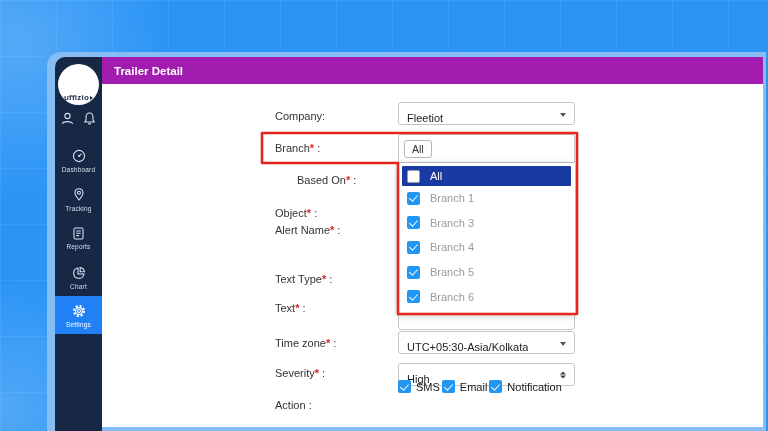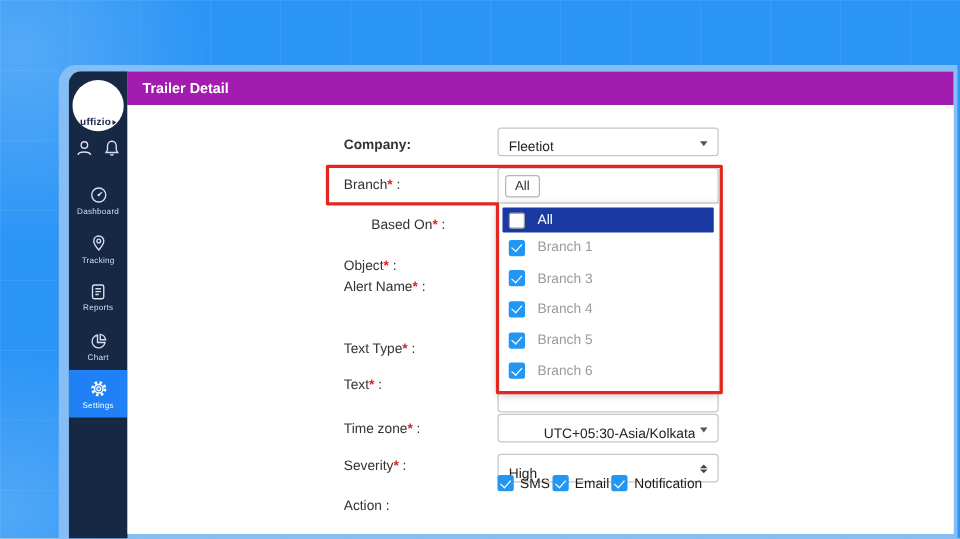--- a/index.html
+++ b/index.html
@@ -159,21 +159,21 @@
         </div>
       </div>
 
       <div class="main">
         <div class="titlebar">
           <span class="title">Trailer Detail</span>
         </div>
 
         <div class="content">
 
-          <div class="flabel" style="top:26px;font-weight:bold;"><span>Company</span><span class="star"></span><span>:</span></div>
+          <div class="flabel" style="top:26px;"><span>Company</span><span class="star"></span><span>:</span></div>
           <div class="flabel" style="top:58px;"><span>Branch</span><span class="star">*</span><span> :</span></div>
           <div class="flabel" style="top:90px;padding-left:22px;"><span>Based On</span><span class="star">*</span><span> :</span></div>
           <div class="flabel" style="top:123px;"><span>Object</span><span class="star">*</span><span> :</span></div>
           <div class="flabel" style="top:140px;"><span>Alert Name</span><span class="star">*</span><span> :</span></div>
           <div class="flabel" style="top:189px;"><span>Text Type</span><span class="star">*</span><span> :</span></div>
           <div class="flabel" style="top:218px;"><span>Text</span><span class="star">*</span><span> :</span></div>
           <div class="flabel" style="top:253px;"><span>Time zone</span><span class="star">*</span><span> :</span></div>
           <div class="flabel" style="top:283px;"><span>Severity</span><span class="star">*</span><span> :</span></div>
           <div class="flabel" style="top:315px;"><span>Action</span><span class="star"></span><span> :</span></div>
 
@@ -208,21 +208,21 @@
               <span class="opt-label">Branch 5</span>
             </div>
             <div class="opt">
               <span class="cb checked"></span>
               <span class="opt-label">Branch 6</span>
             </div>
           </div>
 
           <div class="text-input"></div>
 
-          <div class="select-box" style="top:247px;padding-left:28px;">
+          <div class="select-box" style="top:247px;">
             <span class="sel-text">UTC+05:30-Asia/Kolkata</span>
             <span class="caret-down"></span>
           </div>
 
           <div class="select-box" style="top:279px;">
             <span class="sel-text">High</span>
             <span class="updown">
                 <i class="up"></i>
                 <i class="dn"></i>
               </span>

